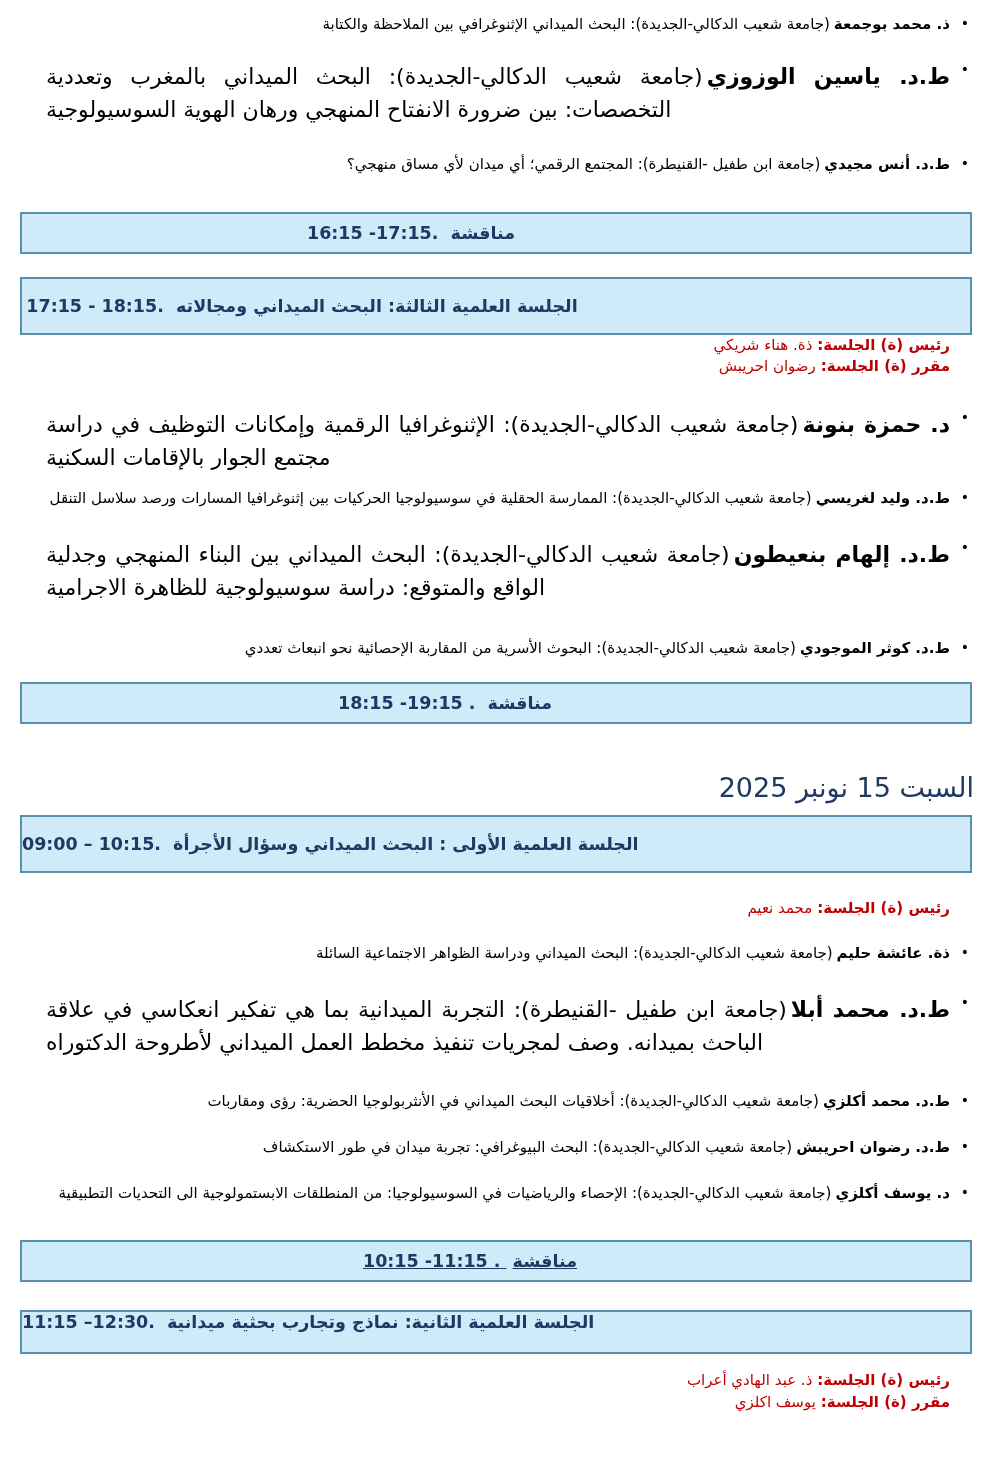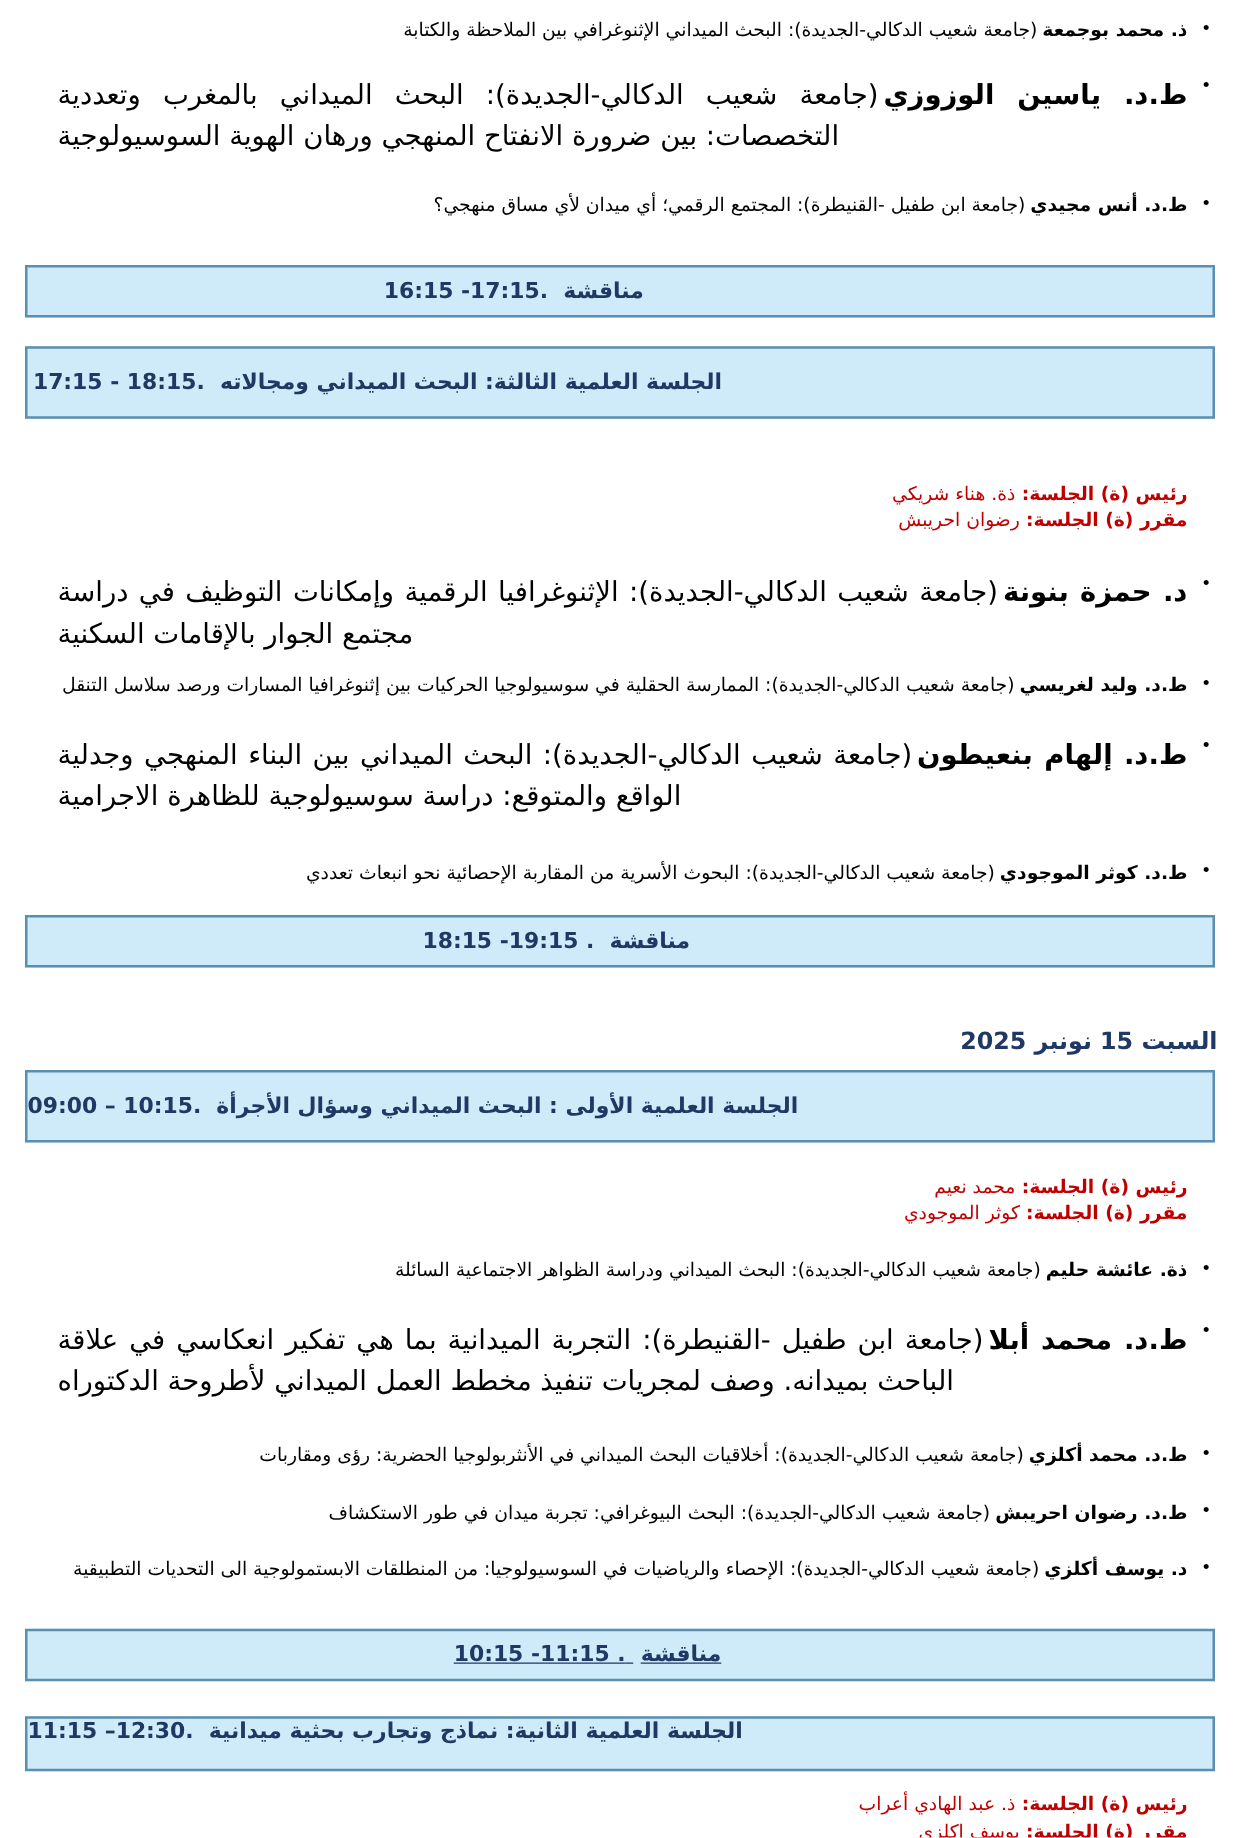--- a/index.html
+++ b/index.html
@@ -57,29 +57,29 @@
     direction:rtl;text-align:right;
     padding-right:26px;
     color:var(--chair-red);
     font-size:15px;line-height:1.45;
   }
   .chairs .c-label{font-weight:bold;margin-left:5px;}
   
   .day-header{
     direction:rtl;text-align:right;
     color:var(--heading-navy);
-    font-size:19px;font-weight:bold;
+    font-size:27px;font-weight:normal;
     padding-right:2px;
   }
   
   .mb12{margin-bottom:12px;} .mb14{margin-bottom:14px;} .mb15{margin-bottom:23px;}
   .mb16{margin-bottom:16px;} .mb22{margin-bottom:22px;} .mb24{margin-bottom:24px;}
   .mb25{margin-bottom:25px;} .mb28{margin-bottom:28px;} .mb30{margin-bottom:30px;}
   .mb32{margin-bottom:32px;} .mb34{margin-bottom:34px;} .mb36{margin-bottom:36px;}
-  .mb48{margin-bottom:48px;} .mb50{margin-bottom:50px;text-align:center;}
+  .mb48{margin-bottom:48px;} .mb50{text-align:center;}
 </style>
 </head>
 <body>
 
 <main>
 
   <section>
     <div class="item mb24">
       <span class="bullet">•</span>
       <div class="item-text">
@@ -155,23 +155,20 @@
 
   <div class="banner sess pr-d mb25">
     <span class="b-time" dir="ltr">09:00 – 10:15.</span>
     <span class="b-title">الجلسة العلمية الأولى : البحث الميداني وسؤال الأجرأة</span>
   </div>
 
   <div class="chairs mb24">
     <div>
       <span class="c-label">رئيس (ة) الجلسة:</span><span class="c-name">محمد نعيم</span>
     </div>
-    <div>
-      <span class="c-label">مقرر (ة) الجلسة:</span><span class="c-name">كوثر الموجودي</span>
-    </div>
   </div>
 
   <section>
     <div class="item mb28">
       <span class="bullet">•</span>
       <div class="item-text">
         <span class="p-name">ذة. عائشة حليم</span><span class="p-topic">(جامعة شعيب الدكالي-الجديدة): البحث الميداني ودراسة الظواهر الاجتماعية السائلة</span>
       </div>
     </div>
     <div class="item mb32">

